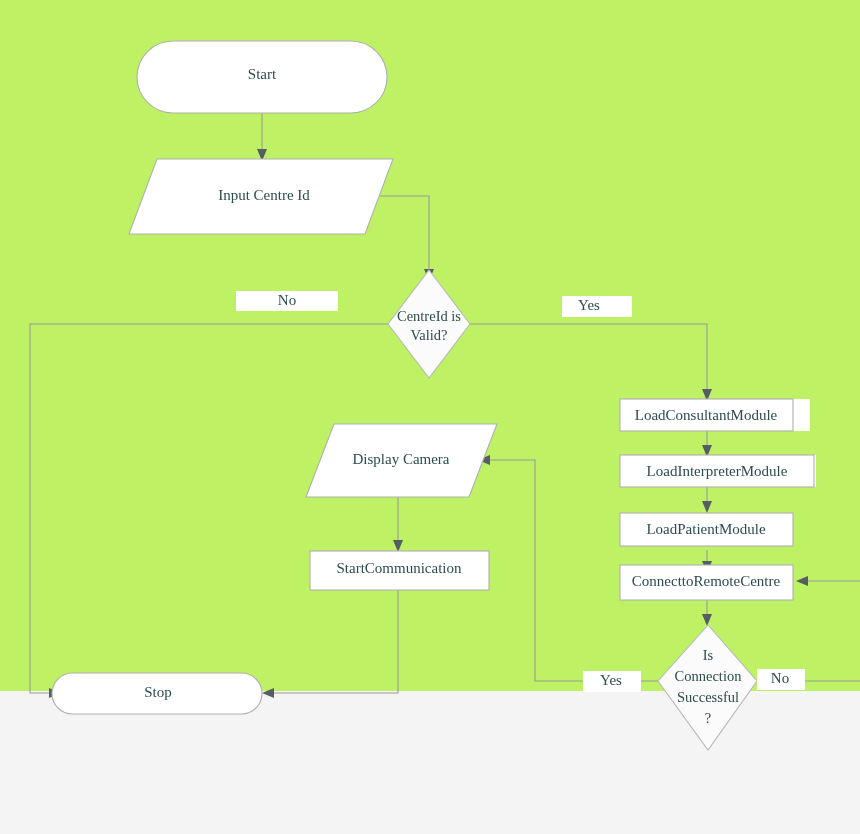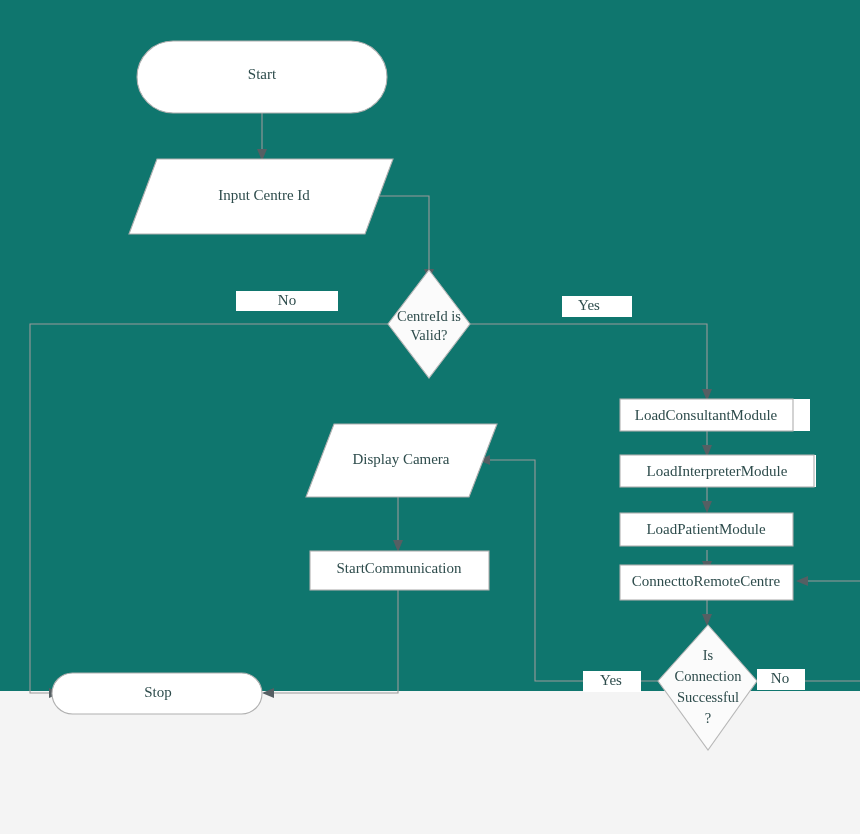--- a/index.html
+++ b/index.html
@@ -14,21 +14,21 @@
     position: relative;
     overflow: hidden;
     font-family: "Liberation Serif", "DejaVu Serif", serif;
   }
   #flow-root {
     position: absolute;
     left: 0;
     top: 0;
     width: 860px;
     height: 691px;
-    background: #0f766e;
+    background: #bef264;
   }
   svg.flow-canvas {
     position: absolute;
     left: 0;
     top: 0;
     width: 860px;
     height: 834px;
     display: block;
   }
   .node-shape {

